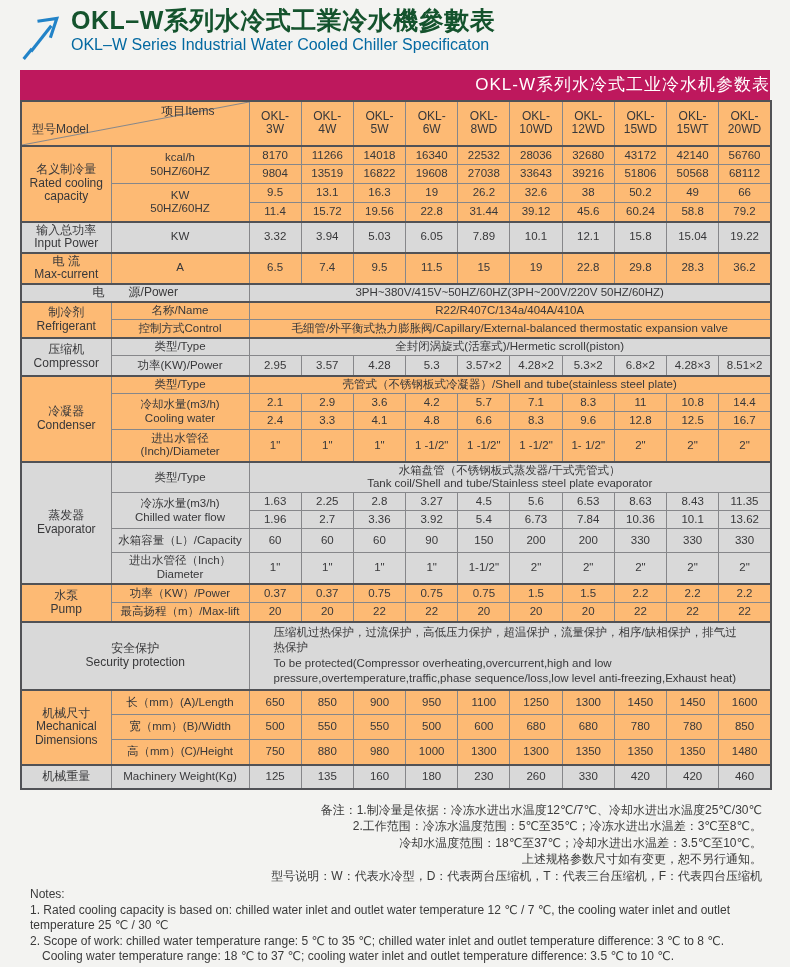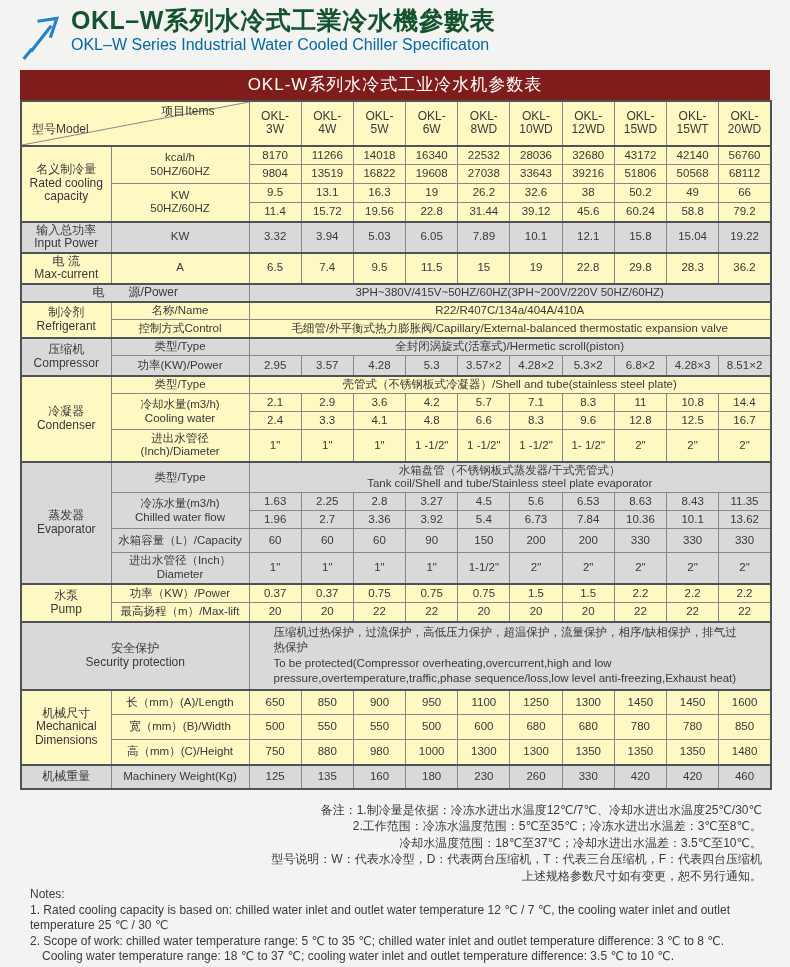--- a/index.html
+++ b/index.html
@@ -8,22 +8,22 @@
 
   
   header{display:flex;align-items:flex-start;padding:5px 0 0 20px;}
   .logo{width:46px;height:50px;margin-top:5px;flex:0 0 auto;}
   .titles{margin-left:5px;}
   h1{margin:0;font-size:25px;font-weight:700;color:#14532d;letter-spacing:.5px;line-height:30px;}
   .subtitle{font-size:16px;color:#0369a1;margin-top:1px;}
 
   
   .tbl-wrap{margin:10px 0 0 20px;width:750px;}
-  .tbl-title{height:30px;line-height:30px;background:#7f1d1d;color:#fff;text-align:center;font-size:17px;letter-spacing:1px;}
-  table{border-collapse:collapse;table-layout:fixed;width:750px;background:#fef9c3;border:2px solid#515256;}
+  .tbl-title{height:30px;line-height:30px;background:#be185d;color:#fff;text-align:right;font-size:17px;letter-spacing:1px;}
+  table{border-collapse:collapse;table-layout:fixed;width:750px;background:#fdba74;border:2px solid#515256;}
   td{border:1px solid #86878a;text-align:center;vertical-align:middle;font-size:11.5px;line-height:13.5px;
      padding:1px 0;white-space:pre-line;color:#38383a;overflow:hidden;}
   thead{border-bottom:2px solid #515256;}
   tbody.sec{border-top:2px solid #515256;}
   tbody.g td{background:#d9d9d9;}
   thead td{font-size:12px;}
   .cat{font-size:12px;}
   .item{font-size:11.5px;margin-left:23px;}
   .sec-text{text-align:left;padding:2px 24px;line-height:15.5px;}
   
@@ -451,22 +451,22 @@
           </tr>
       </tbody>
     </table>
   </div>
 
   <section class="notes">
     <div class="notes-zh">
         <div>备注：1.制冷量是依据：冷冻水进出水温度12℃/7℃、冷却水进出水温度25℃/30℃</div>
         <div>2.工作范围：冷冻水温度范围：5℃至35℃；冷冻水进出水温差：3℃至8℃。</div>
         <div>冷却水温度范围：18℃至37℃；冷却水进出水温差：3.5℃至10℃。</div>
+        <div>上述规格参数尺寸如有变更，恕不另行通知。</div>
         <div>型号说明：W：代表水冷型，D：代表两台压缩机，T：代表三台压缩机，F：代表四台压缩机</div>
-        <div>上述规格参数尺寸如有变更，恕不另行通知。</div>
       </div>
     <div class="notes-en">
         <div>Notes:</div>
         <div>1. Rated cooling capacity is based on: chilled water inlet and outlet water temperature 12 ℃ / 7 ℃, the cooling water inlet and outlet</div>
         <div>temperature 25 ℃ / 30 ℃</div>
         <div>2. Scope of work: chilled water temperature range: 5 ℃ to 35 ℃; chilled water inlet and outlet temperature difference: 3 ℃ to 8 ℃.</div>
         <div>Cooling water temperature range: 18 ℃ to 37 ℃; cooling water inlet and outlet temperature difference: 3.5 ℃ to 10 ℃.</div>
       </div>
   </section>
 

